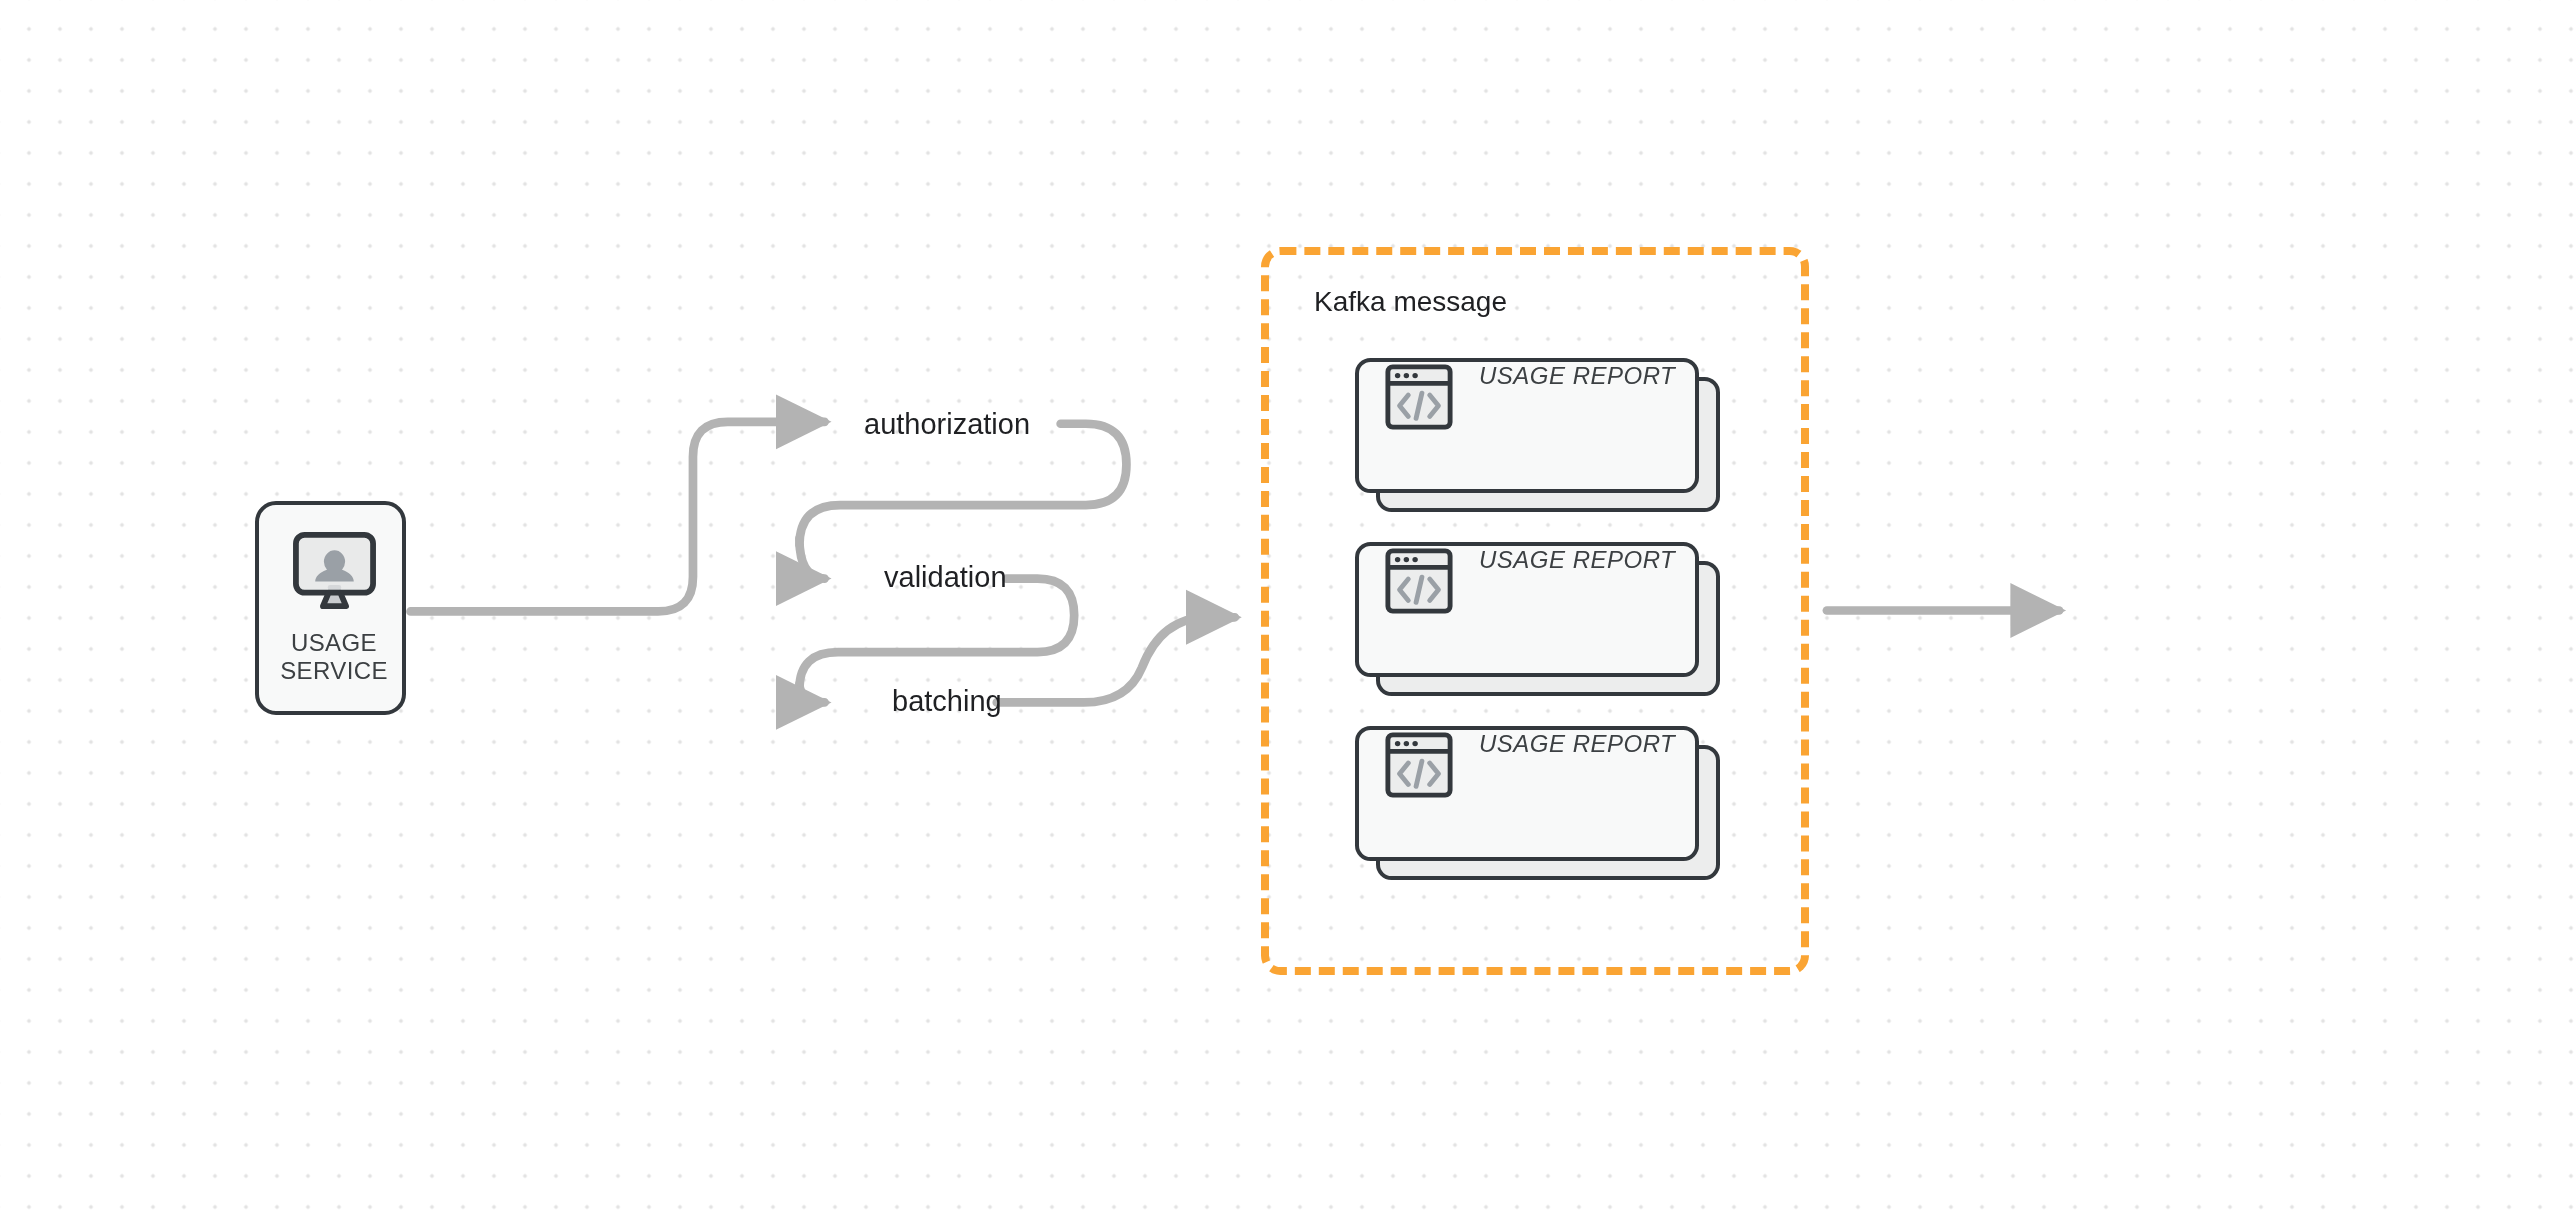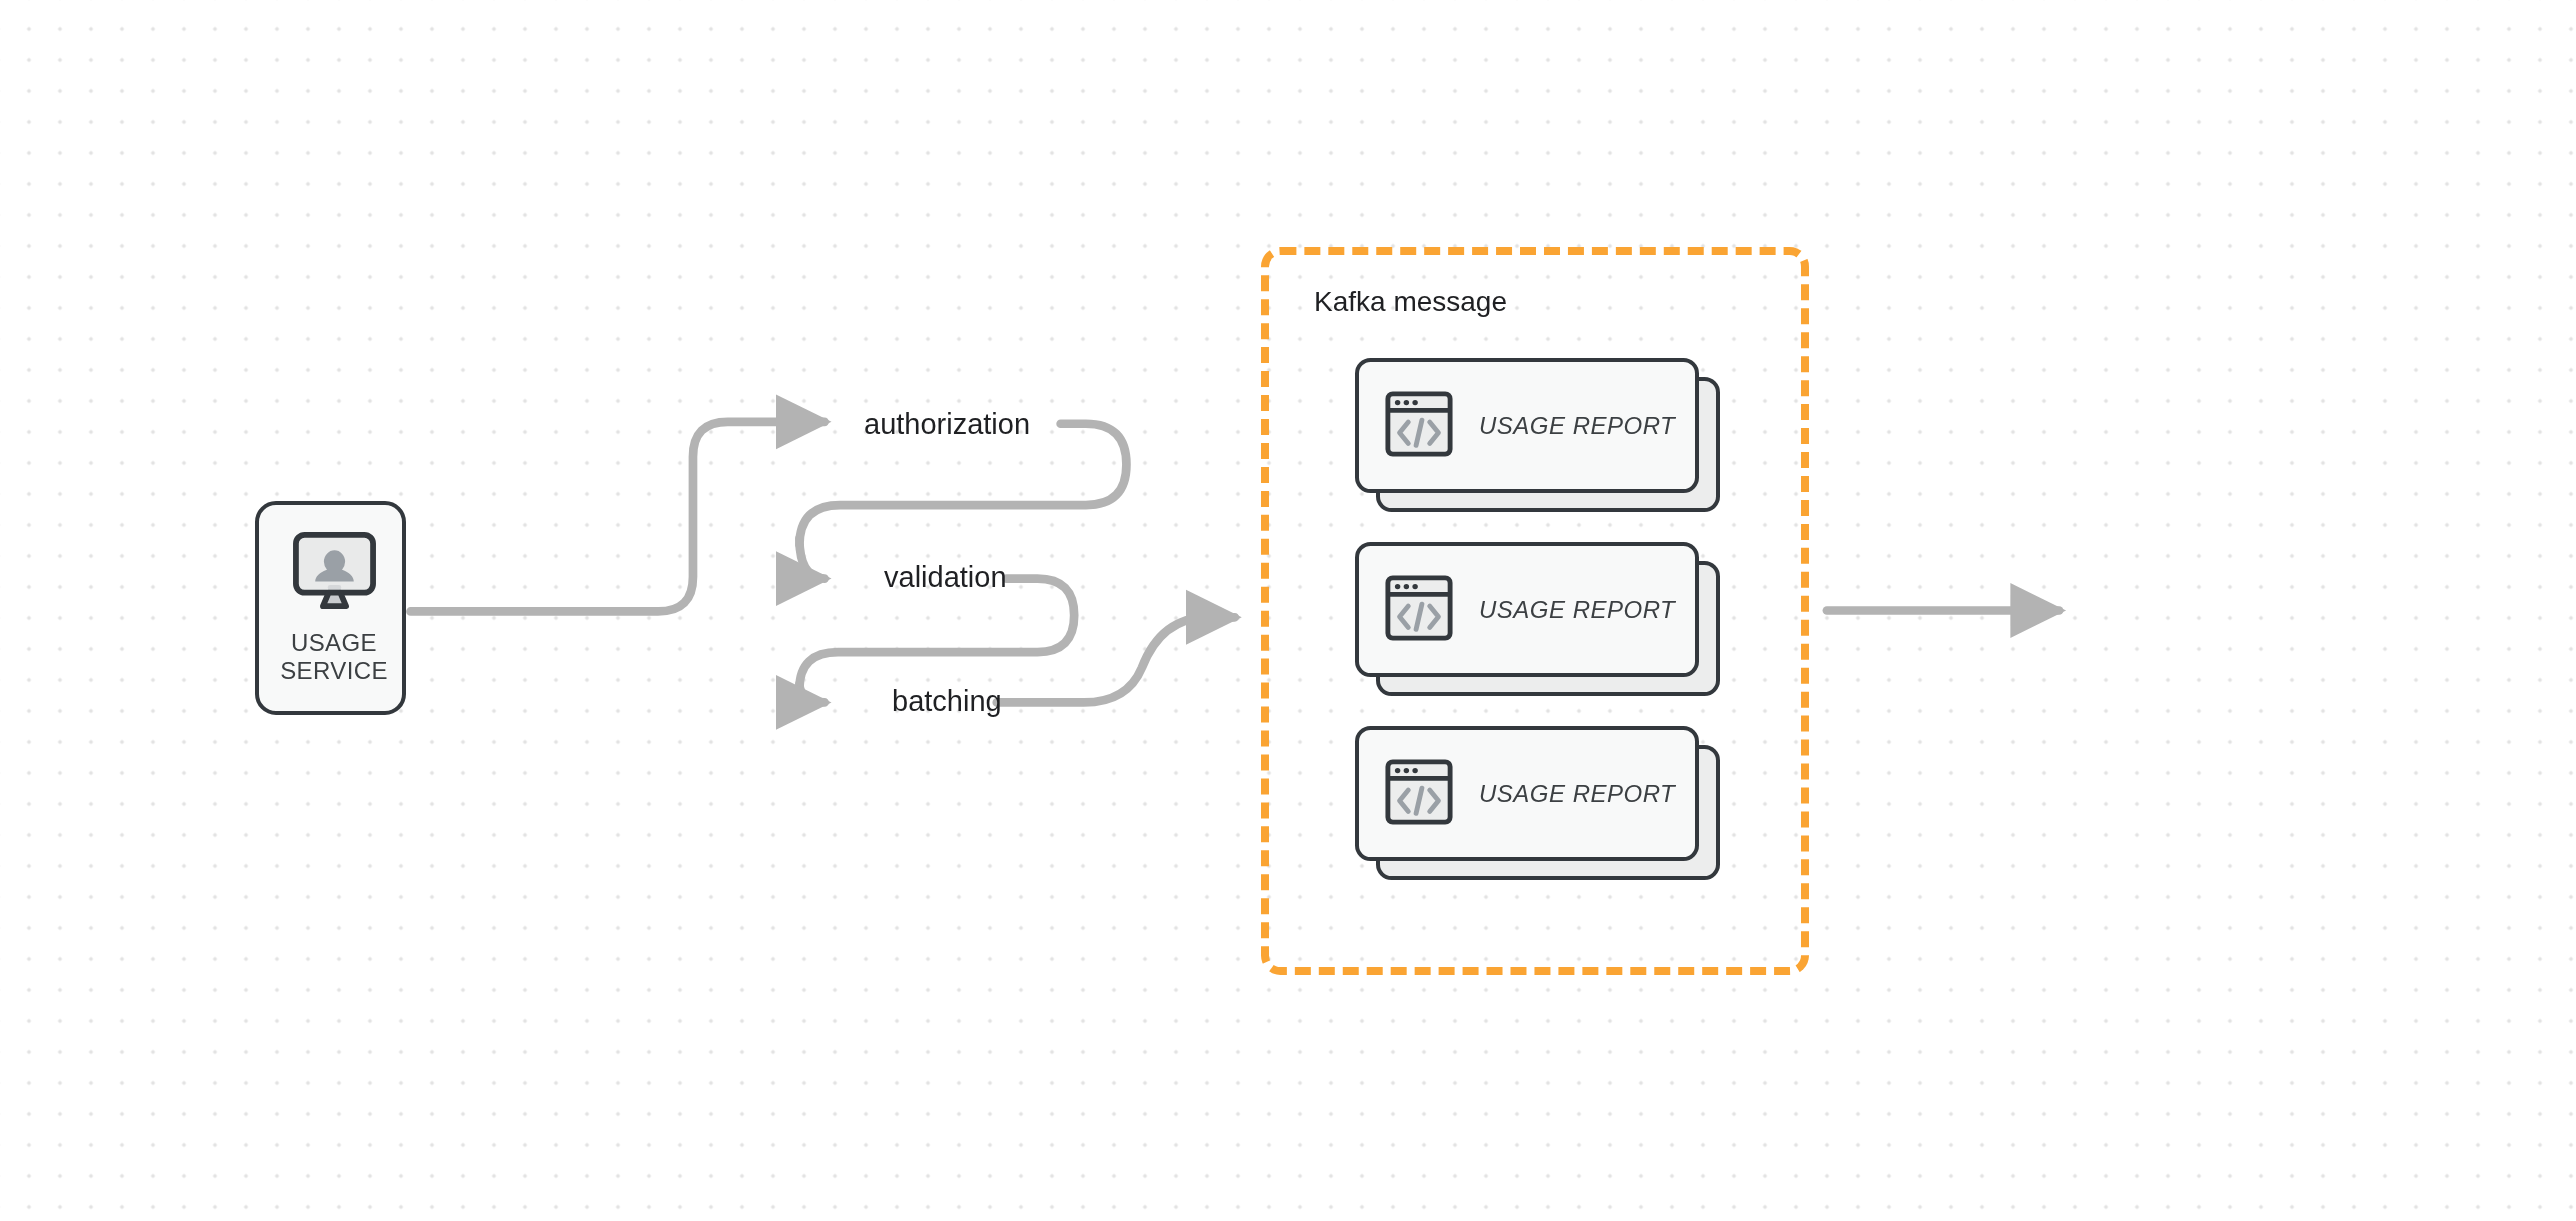--- a/index.html
+++ b/index.html
@@ -125,21 +125,20 @@
     position: absolute;
     left: 0;
     top: 0;
     width: 344px;
     height: 135px;
     box-sizing: border-box;
     background: #f8f9f9;
     border: 4.8px solid #33383d;
     border-radius: 15.5px;
     display: flex;
-    align-items: center;
   }
   .card-icon {
     margin-left: 25px;
     flex: 0 0 auto;
     display: block;
   }
   .card-text {
     margin-left: 25px;
     font-size: 24px;
     font-style: italic;

